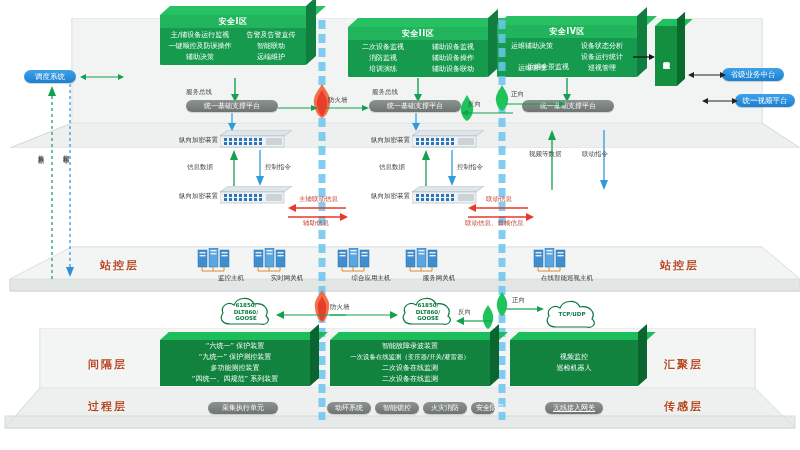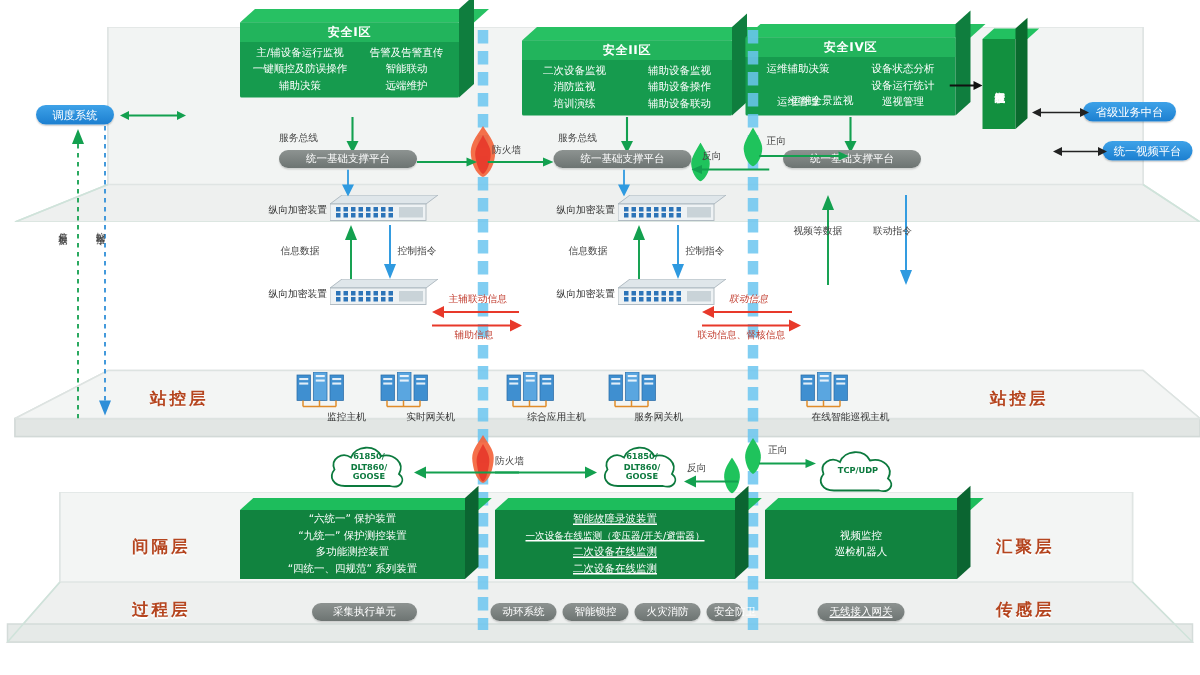--- a/index.html
+++ b/index.html
@@ -437,21 +437,21 @@
   <svg class="abs" width="60" height="10" style="left:288px; top:212px;">
     <line x1="0" y1="5" x2="52" y2="5" stroke="#e8392a" stroke-width="1.3"></line>
     <polygon points="60,5 52,1 52,9" fill="#e8392a"></polygon>
   </svg>
   <div class="lbl lbl-red" style="left:303px; top:219px;">辅助信息</div>
 
   <svg class="abs" width="62" height="10" style="left:468px; top:203px;">
     <line x1="60" y1="5" x2="8" y2="5" stroke="#e8392a" stroke-width="1.3"></line>
     <polygon points="0,5 8,1 8,9" fill="#e8392a"></polygon>
   </svg>
-  <div class="lbl lbl-red" style="left:486px; top:195px;font-style:italic;">联动信息</div>
+  <div class="lbl lbl-red" style="left:486px; top:195px;">联动信息</div>
   <svg class="abs" width="66" height="10" style="left:468px; top:212px;">
     <line x1="0" y1="5" x2="58" y2="5" stroke="#e8392a" stroke-width="1.3"></line>
     <polygon points="66,5 58,1 58,9" fill="#e8392a"></polygon>
   </svg>
   <div class="lbl lbl-red" style="left:465px; top:219px;">联动信息、督核信息</div>
 
   <div class="ltitle" style="left:100px; top:258px;">站控层</div>
   <div class="ltitle" style="left:660px; top:258px;">站控层</div>
 
   <svg class="abs" width="38" height="26" style="left:196px; top:248px;">
@@ -604,21 +604,21 @@
 
   <div class="gplain" style="left:160px; top:340px; width:150px; height:46px;">
     <div class="top"></div>
     <div class="side"></div>
     <span>“六统一” 保护装置</span>
     <span>“九统一” 保护测控装置</span>
     <span>多功能测控装置</span>
     <span>“四统一、四规范” 系列装置</span>
   </div>
 
-  <div class="gplain" style="left:330px; top:340px; width:160px; height:46px;text-decoration:underline;">
+  <div class="gplain" style="left:330px; top:340px; width:160px; height:46px;">
     <div class="top"></div>
     <div class="side"></div>
     <span>智能故障录波装置</span>
     <span style="font-size:6.4px">一次设备在线监测（变压器/开关/避雷器）</span>
     <span>二次设备在线监测</span>
     <span>二次设备在线监测</span>
   </div>
 
   <div class="gplain" style="left:510px; top:340px; width:128px; height:46px;">
     <div class="top"></div>

